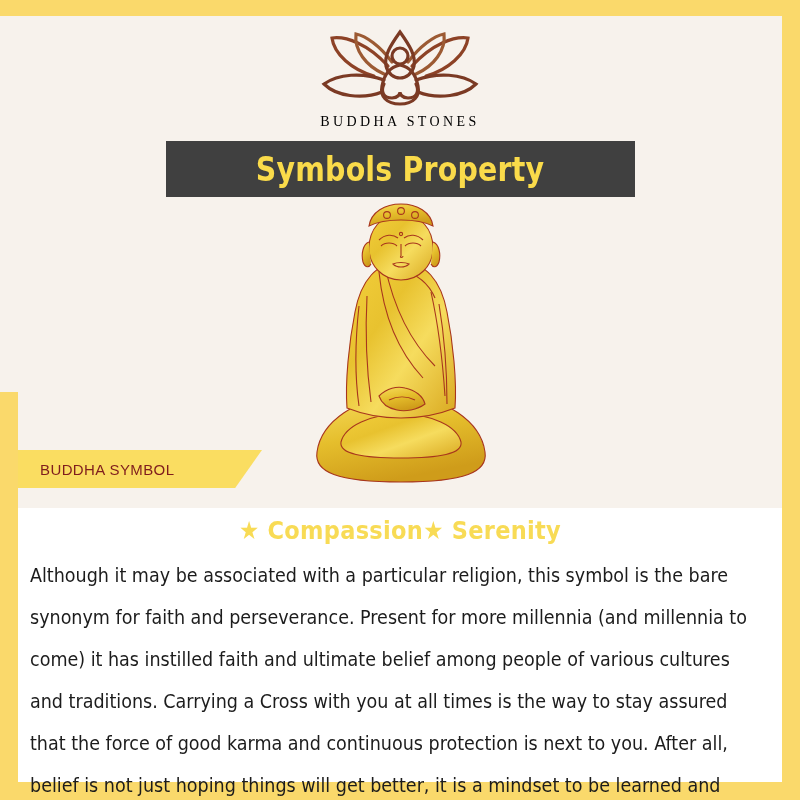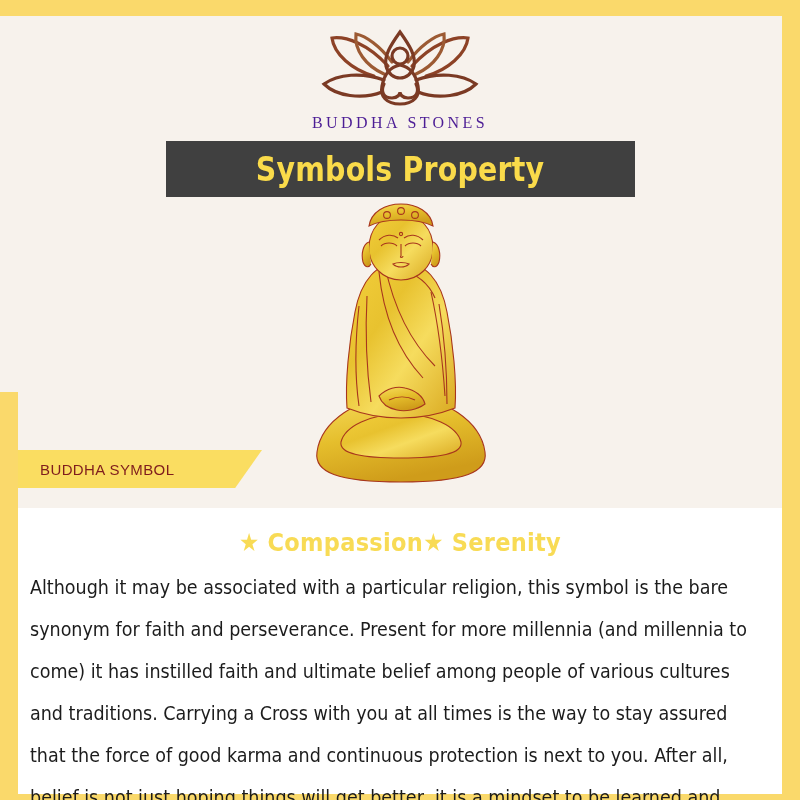--- a/index.html
+++ b/index.html
@@ -52,23 +52,23 @@
   .logo-mark {
     display: block;
     margin: 0 auto;
     width: 180px;
     height: 88px;
   }
   .logo-wordmark {
     display: block;
     margin: 4px auto 0;
     font-family: "Liberation Serif", serif;
-    font-size: 16px;
+    font-size: 14px;
     letter-spacing: 3.4px;
-    color: #4c1d95;
+    color: #000000;
     font-weight: 400;
   }
 
   
   .title-box {
     position: absolute;
     left: 166px;
     top: 141px;
     width: 469px;
     height: 56px;
@@ -117,21 +117,20 @@
   }
 
   
   .content {
     position: absolute;
     left: 18px;
     top: 508px;
     width: 764px;
     height: 274px;
     background: #ffffff;
-    margin-top: 12px;
   }
   .subtitle {
     margin: 8px 0 0 0;
     text-align: center;
     font-family: "Liberation Sans Narrow", "DejaVu Sans Condensed", "Liberation Sans", sans-serif;
     font-weight: bold;
     font-size: 25px;
     color: #f8db55;
     letter-spacing: 0.3px;
     white-space: nowrap;

